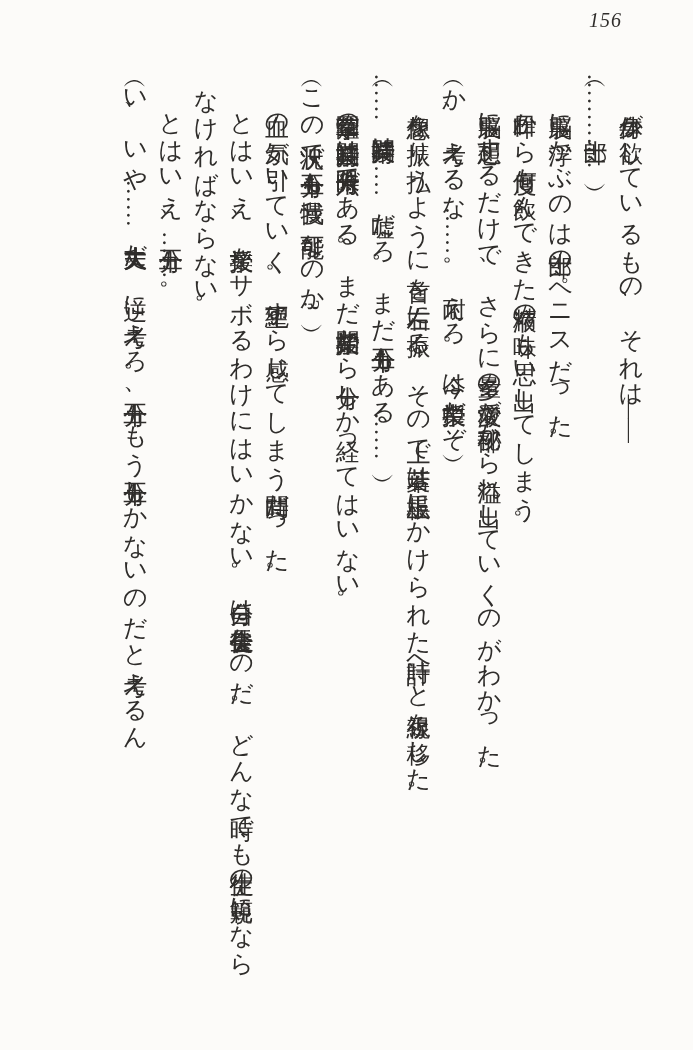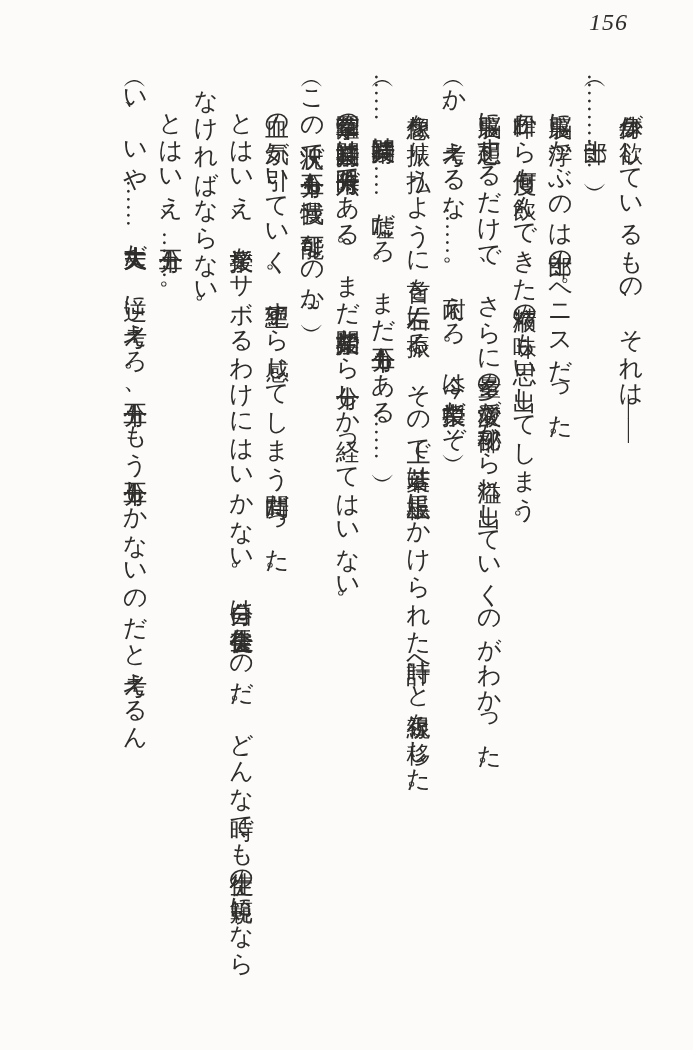--- a/index.html
+++ b/index.html
@@ -12,21 +12,21 @@
   .page {
     position: relative;
     width: 693px;
     height: 1050px;
     font-family: "Liberation Serif", "DejaVu Serif", serif;
   }
   .page-number {
     position: absolute;
     top: 9px;
     left: 589px;
-    font-size: 24px;
+    font-size: 20px;
     font-style: italic;
     letter-spacing: 1px;
   }
   .text-block {
     position: absolute;
     top: 73px;
     right: 45px;
     height: 916px;
     writing-mode: vertical-rl;
     text-orientation: mixed;

